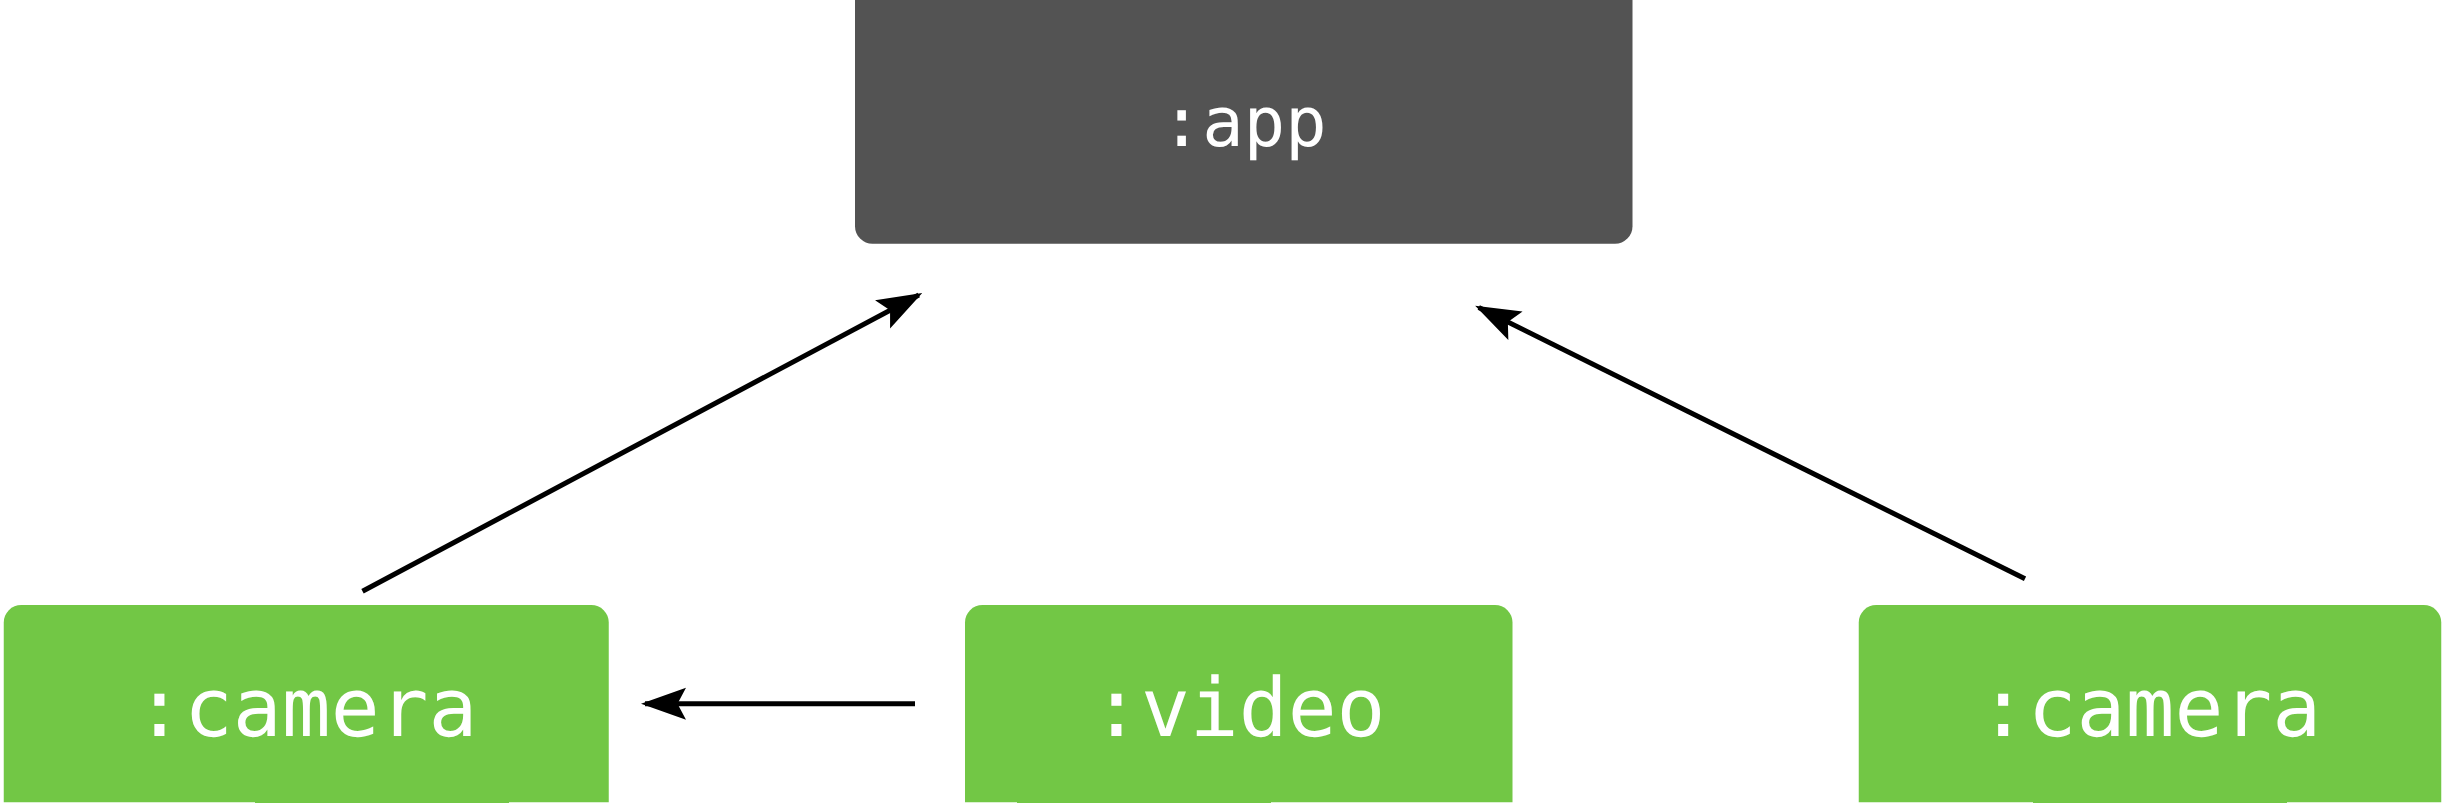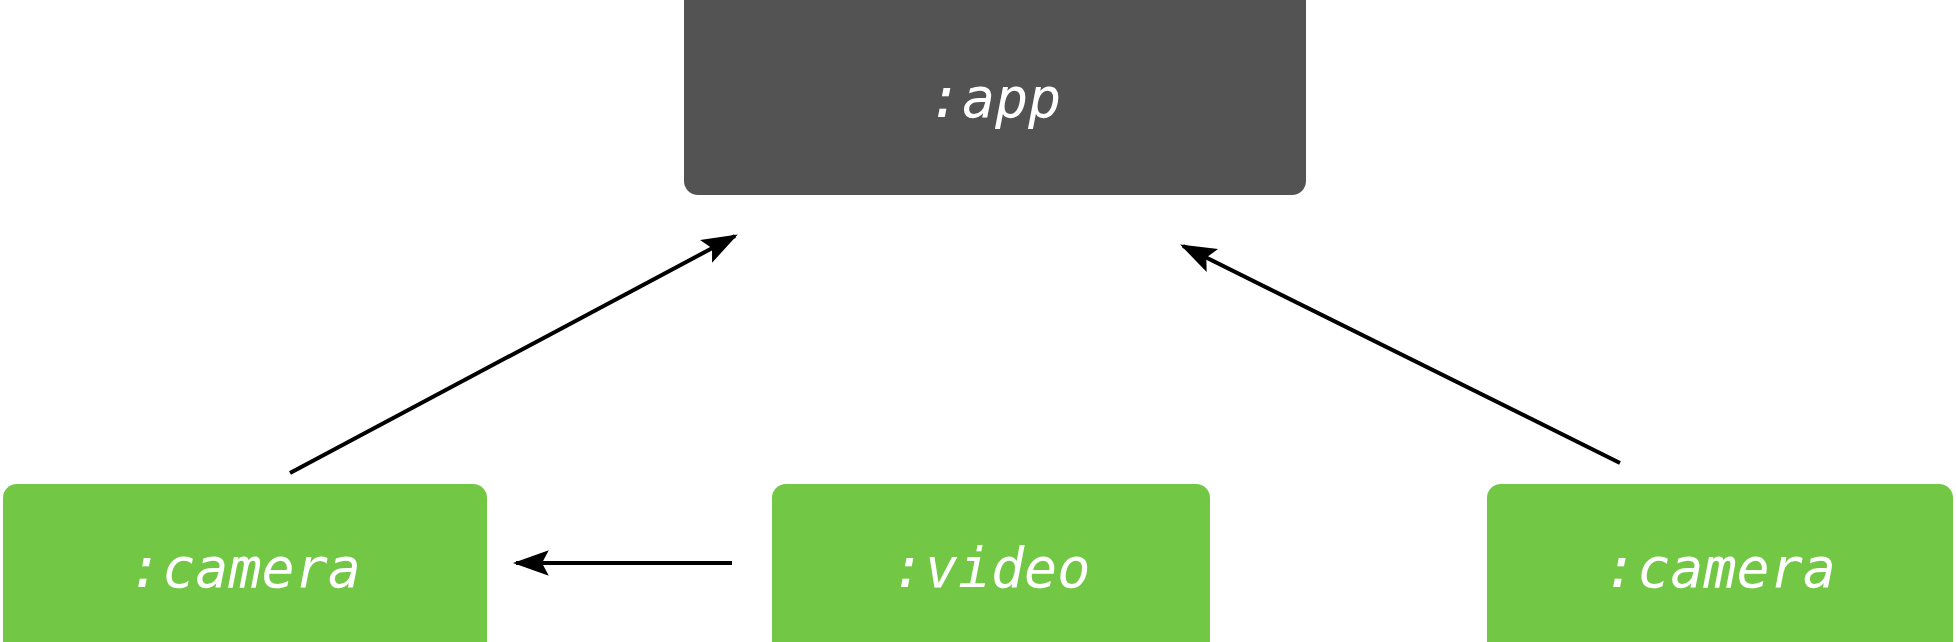--- a/index.html
+++ b/index.html
@@ -10,21 +10,20 @@
   }
   body {
     font-family: "DejaVu Sans Mono", "Liberation Mono", monospace;
   }
   #canvas {
     position: relative;
     width: 1956px;
     height: 642px;
     background: #ffffff;
     overflow: hidden;
-    font-style: italic;
   }
   .arrow-layer {
     position: absolute;
     left: 0;
     top: 0;
     width: 1956px;
     height: 642px;
     pointer-events: none;
   }
   .node {
@@ -59,21 +58,21 @@
     top: 14px;
   }
   
   .node-green {
     background: #72c745;
     height: 223px;
     top: 484px;
     border-radius: 14px;
   }
   .node-green .node-label {
-    font-size: 55px;
+    font-size: 65px;
     position: relative;
     top: -28px;
   }
   #node-camera {
     left: 3px;
     width: 484px;
   }
   #node-video {
     left: 772px;
     width: 438px;

